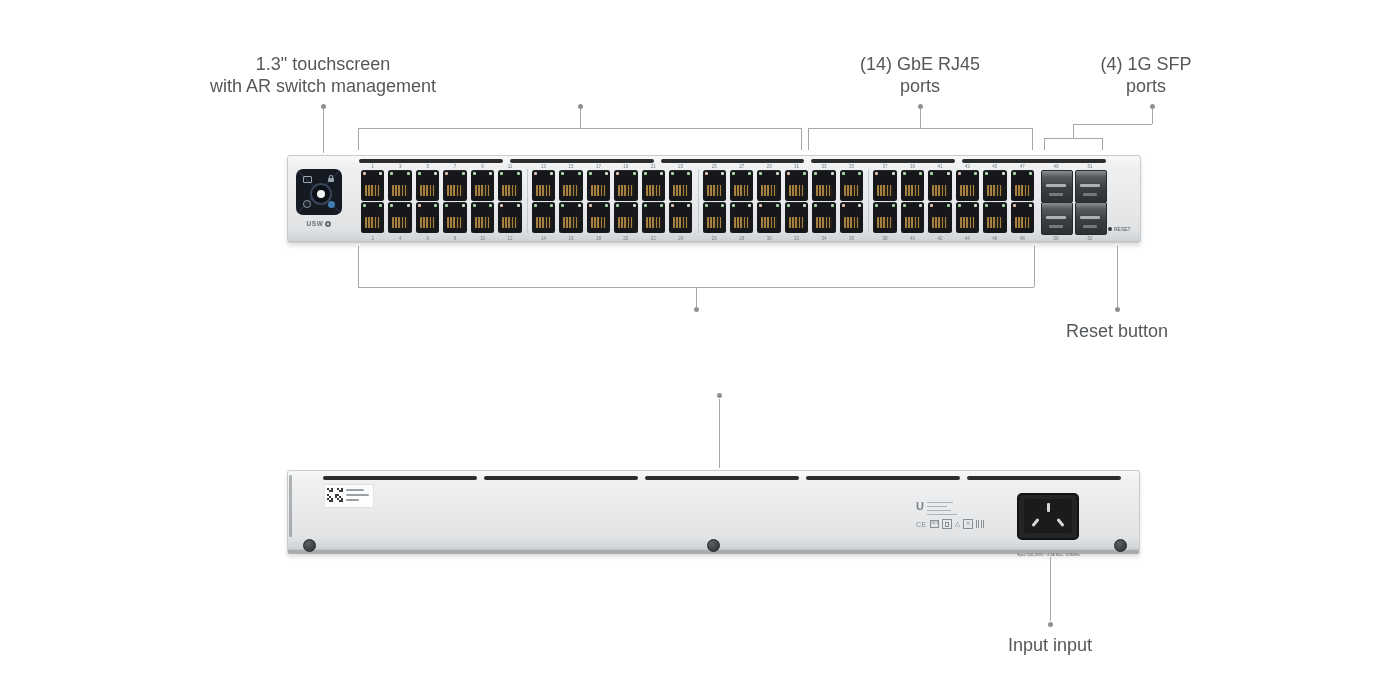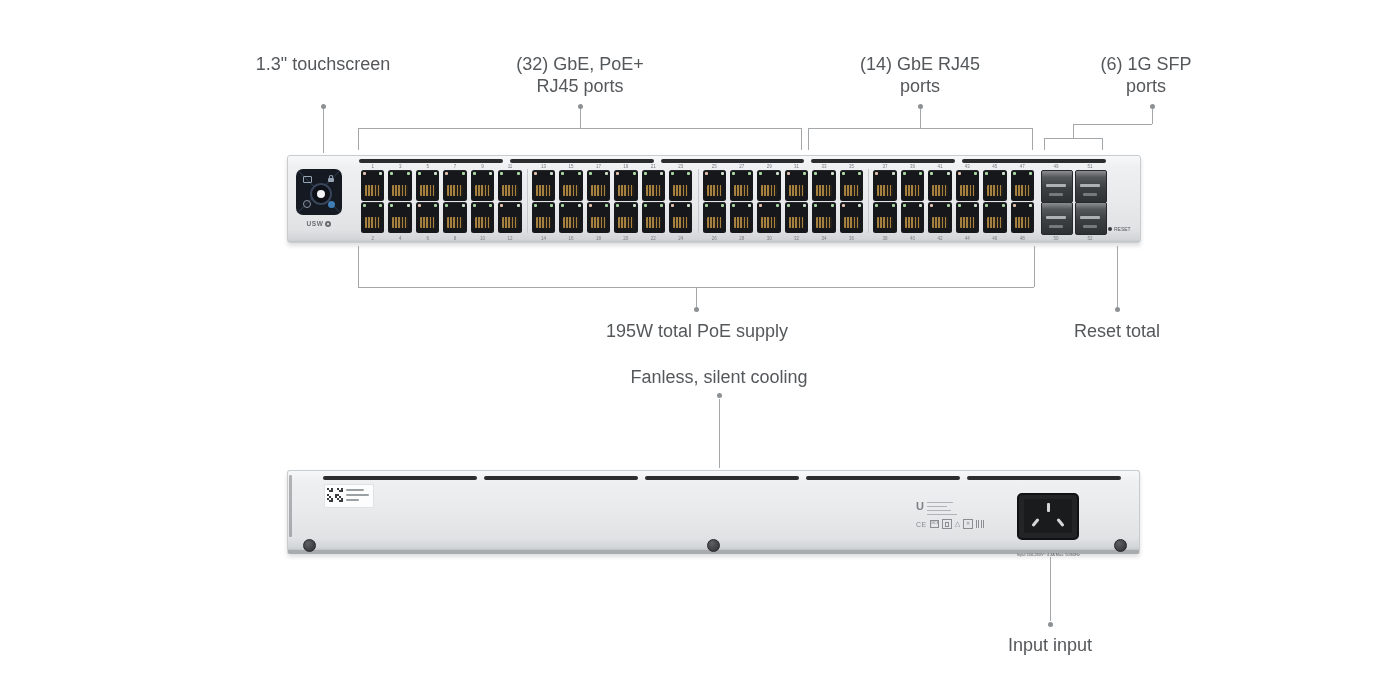--- a/index.html
+++ b/index.html
@@ -85,37 +85,32 @@
   #inlet-text{position:absolute;left:699px;top:71px;width:122px;text-align:center;}
   #inlet-text span{display:inline-block;font-size:5px;color:#5a5e61;white-space:nowrap;transform:scale(.78);transform-origin:center;}
 </style>
 </head>
 <body>
 
 <div id="stage">
 
   <div class="lbl" style="left:323px;top:53px;">
     <div>1.3" touchscreen</div>
-  </div>
-  <div class="lbl" style="left:580px;top:53px;">
-    <div>(32) GbE, PoE+</div>
-    <div>RJ45 ports</div>
+    <div>with AR switch management</div>
   </div>
   <div class="lbl" style="left:920px;top:53px;">
     <div>(14) GbE RJ45</div>
     <div>ports</div>
   </div>
   <div class="lbl" style="left:1146px;top:53px;">
-    <div>(6) 1G SFP</div>
+    <div>(4) 1G SFP</div>
     <div>ports</div>
   </div>
 
-  <div class="lbl" style="left:697px;top:320px;">195W total PoE supply</div>
-  <div class="lbl" style="left:1117px;top:320px;">Reset total</div>
-  <div class="lbl" style="left:719px;top:366px;">Fanless, silent cooling</div>
+  <div class="lbl" style="left:1117px;top:320px;">Reset button</div>
   <div class="lbl" style="left:1050px;top:634px;">Input input</div>
 
   <div id="front-panel" class="panel">
     <div id="screen">
       <div class="xline" style="transform:rotate(45deg);"></div>
       <div class="xline" style="transform:rotate(-45deg);"></div>
       <div class="scr-ic ic-monitor"></div>
       <div class="scr-ic ic-lock"></div>
       <div class="scr-ic ic-info"></div>
       <div class="scr-ic ic-app"></div>

